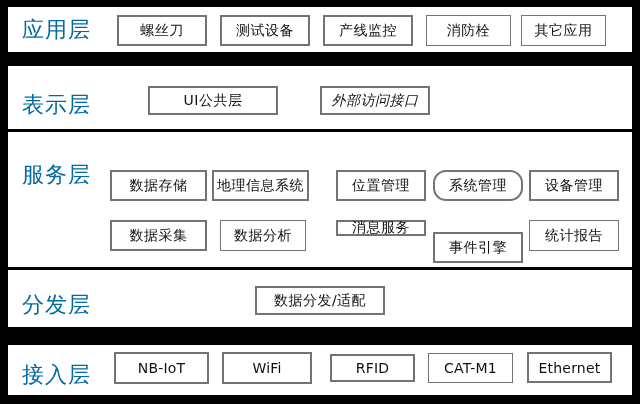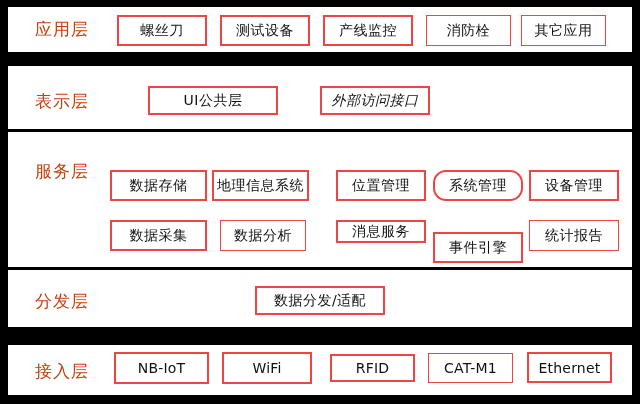--- a/index.html
+++ b/index.html
@@ -21,32 +21,32 @@
   
   .band {
     position: absolute;
     background: #ffffff;
     box-sizing: border-box;
     display: flex;
     align-items: center;
   }
   .band-label {
     position: absolute;
-    left: 27px;
-    font-size: 17px;
-    color: #c2410c;
+    left: 14px;
+    font-size: 22px;
+    color: #0369a1;
     letter-spacing: 1px;
     white-space: nowrap;
     font-family: "DejaVu Sans", "Liberation Sans", sans-serif;
   }
   .node {
     position: absolute;
     box-sizing: border-box;
     background: #ffffff;
-    border: 2px solid #ef4444;
+    border: 2px solid #737373;
     display: flex;
     align-items: center;
     justify-content: center;
     font-size: 14px;
     color: #111111;
     white-space: nowrap;
     letter-spacing: 0.5px;
     overflow: visible;
   }
   .node.thin {
@@ -92,21 +92,21 @@
   </div>
 
   <div class="node" style="left:110px; top:170px; width:97px; height:31px;">数据存储</div>
   <div class="node overflow-text" style="left:212px; top:170px; width:97px; height:31px;">地理信息系统</div>
   <div class="node" style="left:336px; top:170px; width:90px; height:31px;">位置管理</div>
   <div class="node" style="left:433px; top:170px; width:90px; height:31px;border-radius:13px;">系统管理</div>
   <div class="node" style="left:529px; top:170px; width:90px; height:31px;">设备管理</div>
 
   <div class="node" style="left:110px; top:220px; width:97px; height:31px;">数据采集</div>
   <div class="node thin" style="left:220px; top:220px; width:86px; height:31px;">数据分析</div>
-  <div class="node" style="left:336px; top:220px; width:90px; height:23px;">消息服务</div>
+  <div class="node" style="left:336px; top:220px; width:90px; height:16px;">消息服务</div>
   <div class="node" style="left:433px; top:232px; width:90px; height:31px;">事件引擎</div>
   <div class="node thin" style="left:529px; top:220px; width:90px; height:31px;">统计报告</div>
 
   <div class="sep" style="left:8px; top:267px; width:624px; height:3px;"></div>
 
   <div class="band" style="left:8px; top:270px; width:624px; height:57px;">
     <div class="band-label" style="top:20px;">分发层</div>
   </div>
   <div class="node" style="left:255px; top:286px; width:130px; height:29px;">数据分发/适配</div>
 

